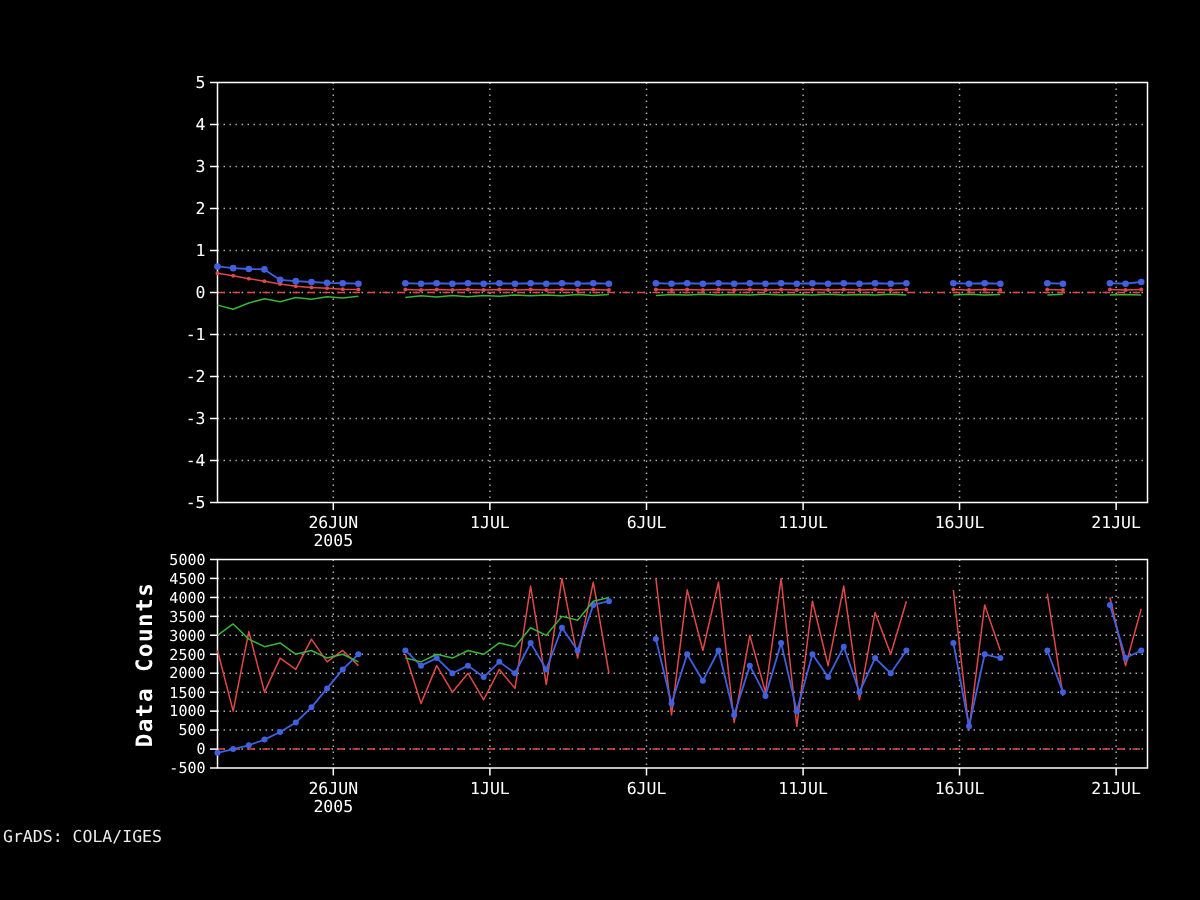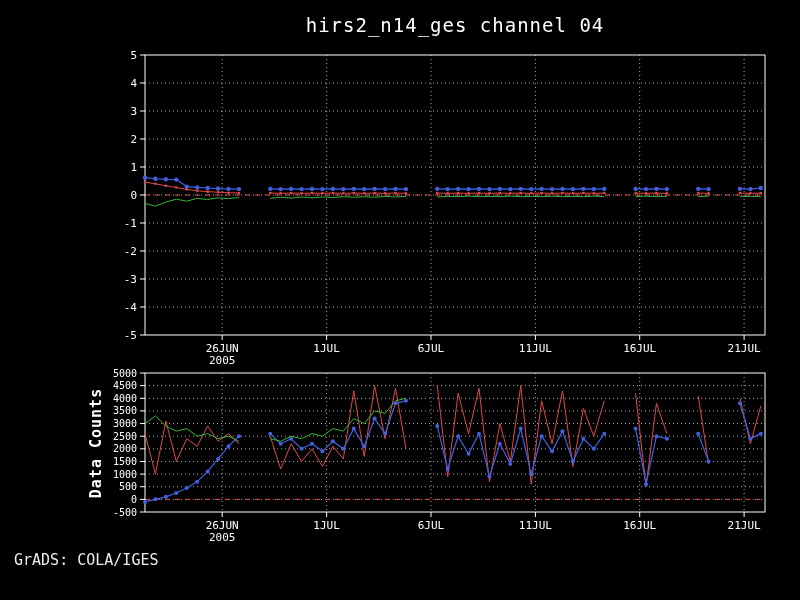--- a/index.html
+++ b/index.html
@@ -10,30 +10,29 @@
   .stage{position:absolute;left:0;top:0;width:800px;height:600px;}
   .chart-title{
     position:absolute;left:145px;top:14px;width:620px;text-align:center;
     color:#fff;font-size:19px;letter-spacing:1px;white-space:pre;
   }
   .ylabel-rot{
     position:absolute;left:96px;top:443px;color:#fff;font-size:15px;font-weight:bold;
     transform:translate(-50%,-50%) rotate(-90deg);white-space:nowrap;letter-spacing:1px;
   }
   .watermark{
-    position:absolute;left:2px;top:551px;color:#ececec;font-size:15px;white-space:pre;margin-left:12px;
+    position:absolute;left:2px;top:551px;color:#ececec;font-size:11px;white-space:pre;
   }
   svg{position:absolute;left:0;top:0;}
   text{font-family:"DejaVu Sans Mono","Liberation Mono",monospace;fill:#fff;}
 </style>
 </head>
 <body>
 
 <div class="stage">
-  <div class="chart-title">hirs2_n14_ges channel 04</div>
   <svg id="plots" width="800" height="600">
       <line x1="222.2" y1="55" x2="222.2" y2="335" stroke="#aaaaaa" stroke-width="1" stroke-dasharray="1,3"></line>
       <line x1="326.6" y1="55" x2="326.6" y2="335" stroke="#aaaaaa" stroke-width="1" stroke-dasharray="1,3"></line>
       <line x1="431.0" y1="55" x2="431.0" y2="335" stroke="#aaaaaa" stroke-width="1" stroke-dasharray="1,3"></line>
       <line x1="535.4" y1="55" x2="535.4" y2="335" stroke="#aaaaaa" stroke-width="1" stroke-dasharray="1,3"></line>
       <line x1="639.7" y1="55" x2="639.7" y2="335" stroke="#aaaaaa" stroke-width="1" stroke-dasharray="1,3"></line>
       <line x1="744.1" y1="55" x2="744.1" y2="335" stroke="#aaaaaa" stroke-width="1" stroke-dasharray="1,3"></line>
       <line x1="145" y1="83.0" x2="765" y2="83.0" stroke="#aaaaaa" stroke-width="1" stroke-dasharray="1,3"></line>
       <line x1="145" y1="111.0" x2="765" y2="111.0" stroke="#aaaaaa" stroke-width="1" stroke-dasharray="1,3"></line>
       <line x1="145" y1="139.0" x2="765" y2="139.0" stroke="#aaaaaa" stroke-width="1" stroke-dasharray="1,3"></line>

